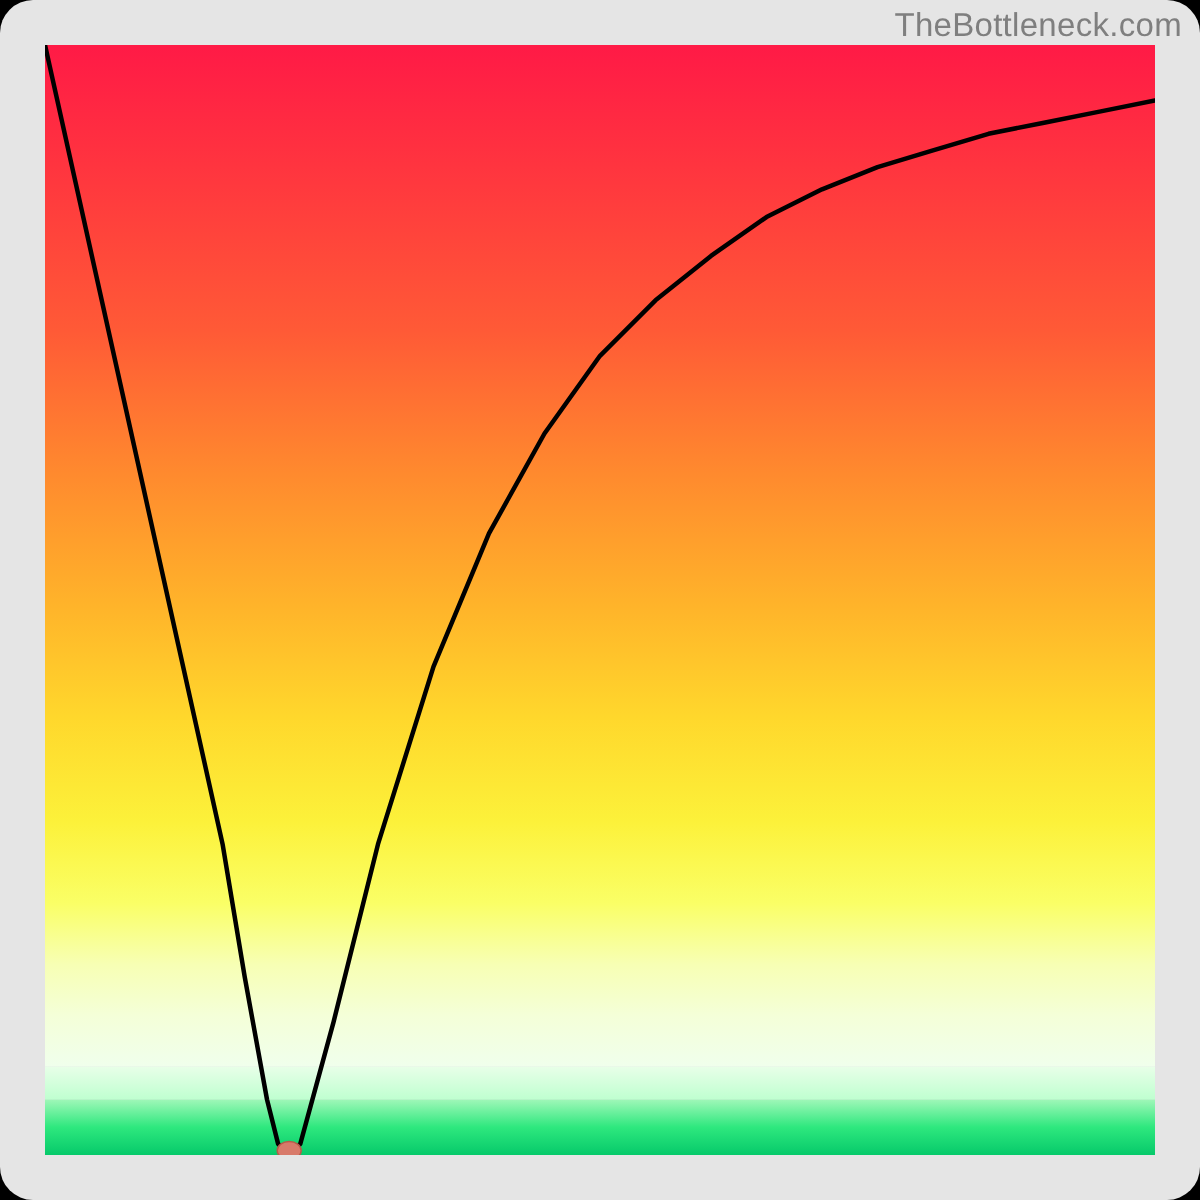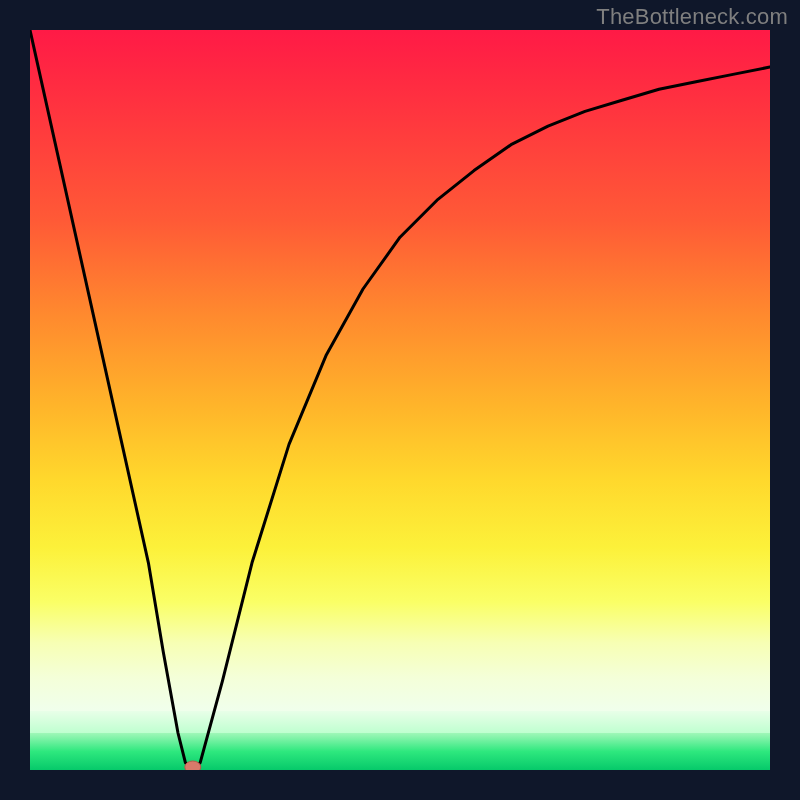--- a/index.html
+++ b/index.html
@@ -8,21 +8,22 @@
     width: 800px;
     height: 800px;
     background: #000;
     overflow: hidden;
     font-family: Arial, Helvetica, sans-serif;
   }
   .frame {
     position: relative;
     width: 800px;
     height: 800px;
-    background: #0f172a;
+    background: #e5e5e5;
+    border-radius: 22px;
   }
   .plot-area {
     position: absolute;
     left: 30px;
     top: 30px;
     width: 740px;
     height: 740px;
     overflow: hidden;
   }
   .gradient {

